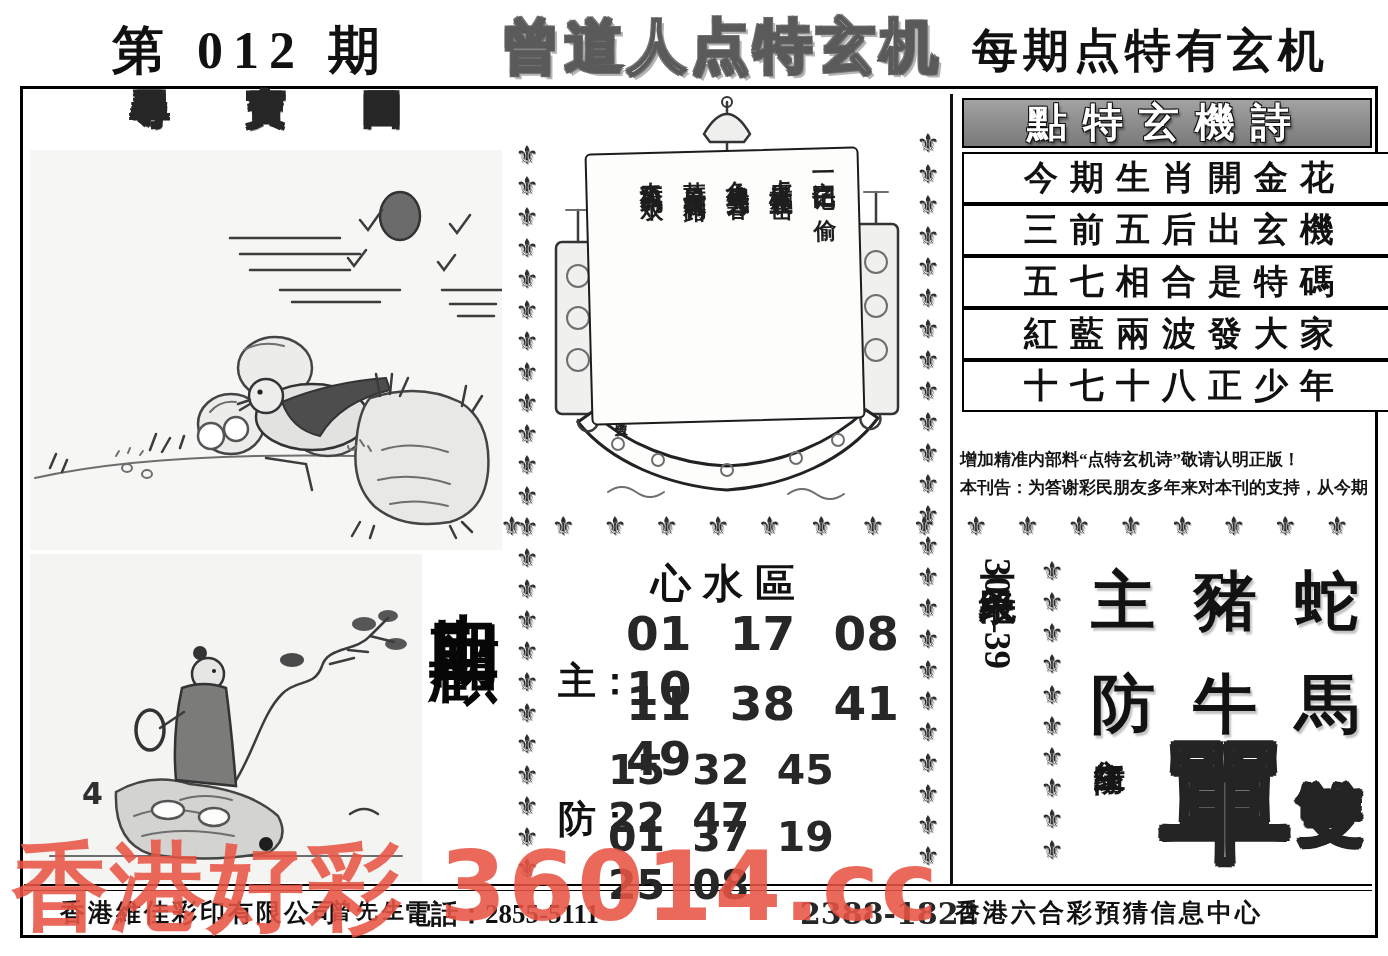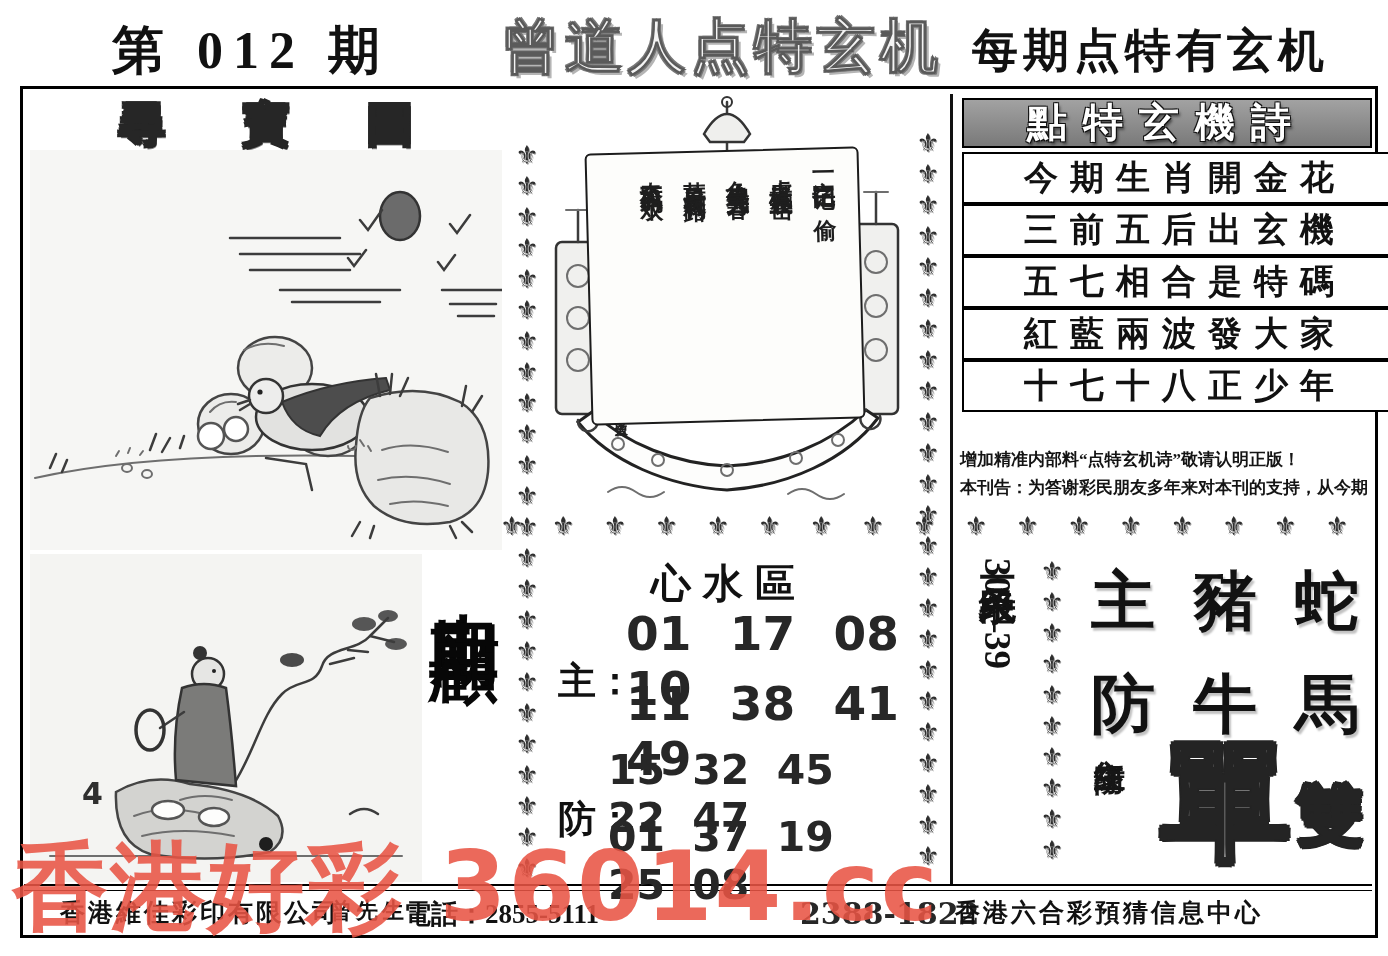--- a/index.html
+++ b/index.html
@@ -2,38 +2,38 @@
 <html><head>
 <meta charset="utf-8">
 <style>
   html,body{margin:0;padding:0;background:#fff;}
   .page{position:relative;width:1388px;height:956px;background:#fff;overflow:hidden;
         font-family:"Liberation Serif","DejaVu Serif",serif;color:#111;}
   .abs{position:absolute;}
 
   
   .issue{left:112px;top:16px;font-size:52px;font-weight:600;letter-spacing:10px;}
-  .main-title{left:502px;top:8px;font-size:58px;font-weight:400;letter-spacing:5px;color:#f3f3f3;
+  .main-title{left:502px;top:8px;font-size:58px;font-weight:700;letter-spacing:5px;color:#f3f3f3;
     -webkit-text-stroke:2.5px #5a5a5a;
     text-shadow:-2px -2px 0 #777,2px -2px 0 #777,-2px 2px 0 #777,2px 2px 0 #777,4px 4px 0 #b5b5b5;}
   .slogan{left:972px;top:20px;font-size:46px;font-weight:700;letter-spacing:5px;}
 
   
   .sheet{left:20px;top:86px;width:1352px;height:846px;border:3px solid #000;}
   .vline{left:950px;top:94px;width:3px;height:792px;background:#111;}
   .hline1{left:24px;top:884px;width:1348px;height:2px;background:#000;}
   .hline2{left:24px;top:890px;width:1348px;height:1px;background:#000;}
 
   
   .outline-dark{color:#fafafa;-webkit-text-stroke:2.5px #262626;
     text-shadow:-2px -2px 0 #262626,2px -2px 0 #262626,-2px 2px 0 #262626,2px 2px 0 #262626,2px 3px 0 #8a8a8a;}
 
   
-  .xunbao{left:30px;top:94px;width:472px;height:54px;text-align:center;
-    font-size:46px;font-weight:700;letter-spacing:78px;text-indent:78px;}
+  .xunbao{left:30px;top:84px;width:472px;height:54px;text-align:center;
+    font-size:38px;font-weight:700;letter-spacing:78px;text-indent:78px;}
   .pic1{left:30px;top:150px;width:472px;height:400px;background:#f6f6f4;}
   .pic2{left:30px;top:554px;width:392px;height:328px;background:#f4f4f2;}
   .review{left:424px;top:556px;width:82px;height:326px;writing-mode:vertical-rl;
     font-family:"DejaVu Sans","Liberation Sans",sans-serif;
     font-size:70px;font-weight:900;letter-spacing:6px;line-height:82px;color:#070707;}
 
   
   .fleur{color:#2e2e2e;text-shadow:1px 1px 0 #9c9c9c;font-family:"DejaVu Sans",sans-serif;}
   .fleur-col{white-space:pre-line;text-align:center;font-size:26px;line-height:31px;}
   .fleur-row{white-space:nowrap;overflow:hidden;font-size:26px;letter-spacing:10px;line-height:42px;text-align:center;}

